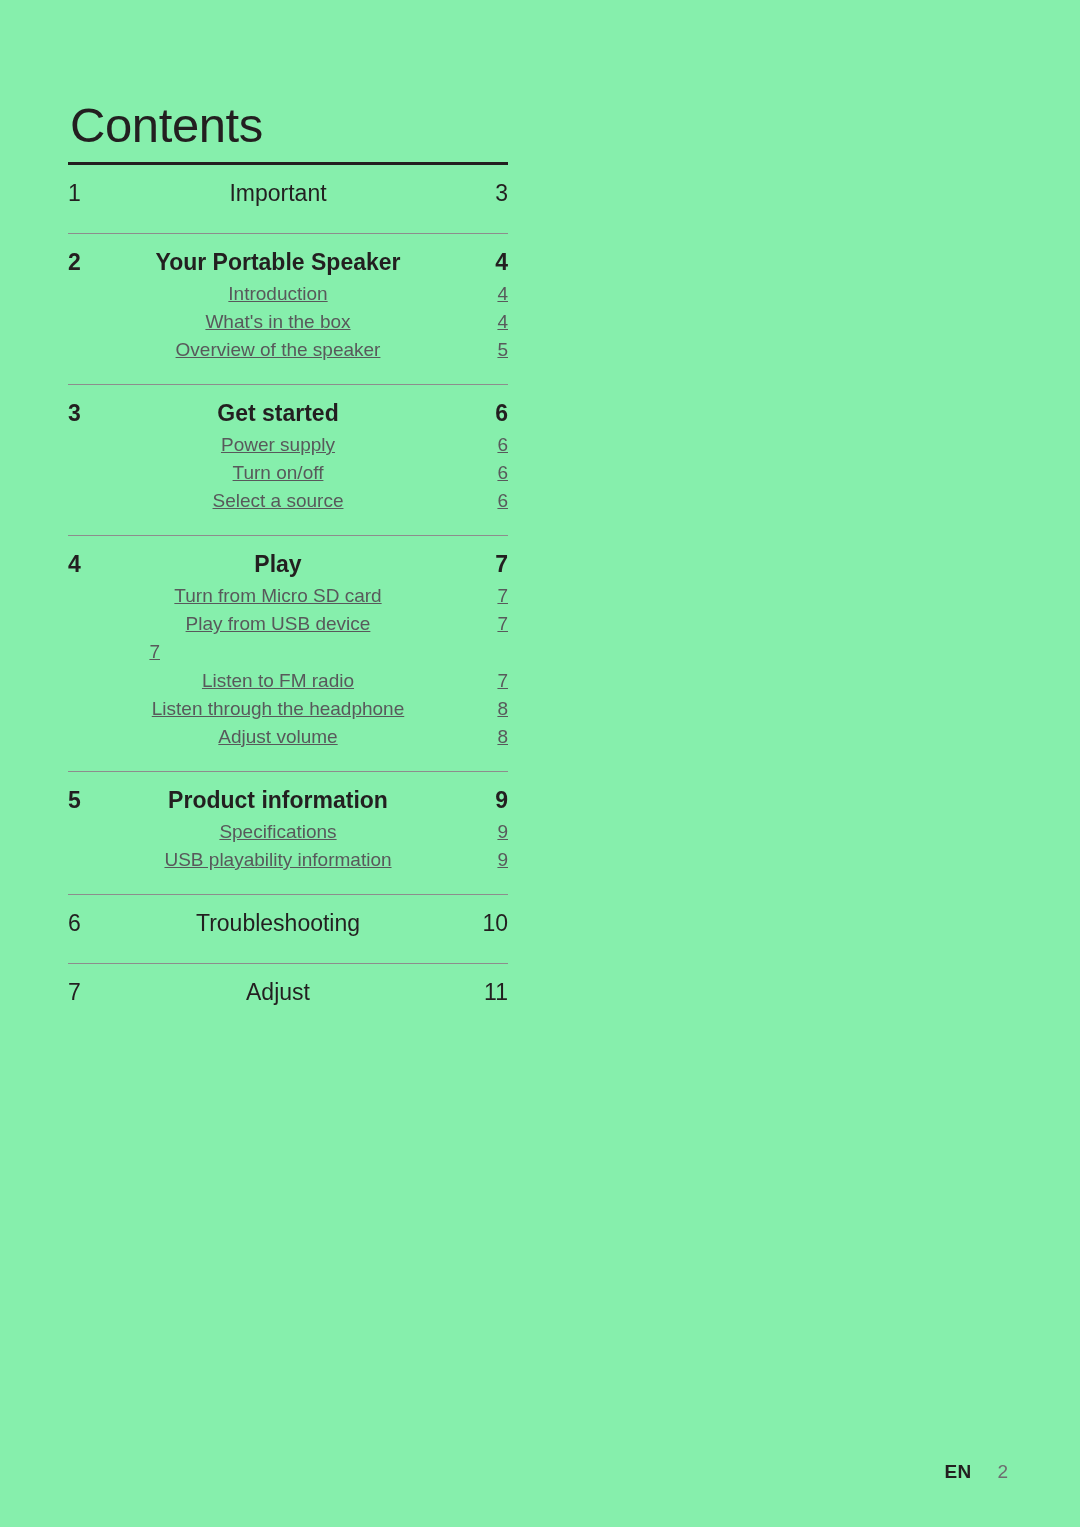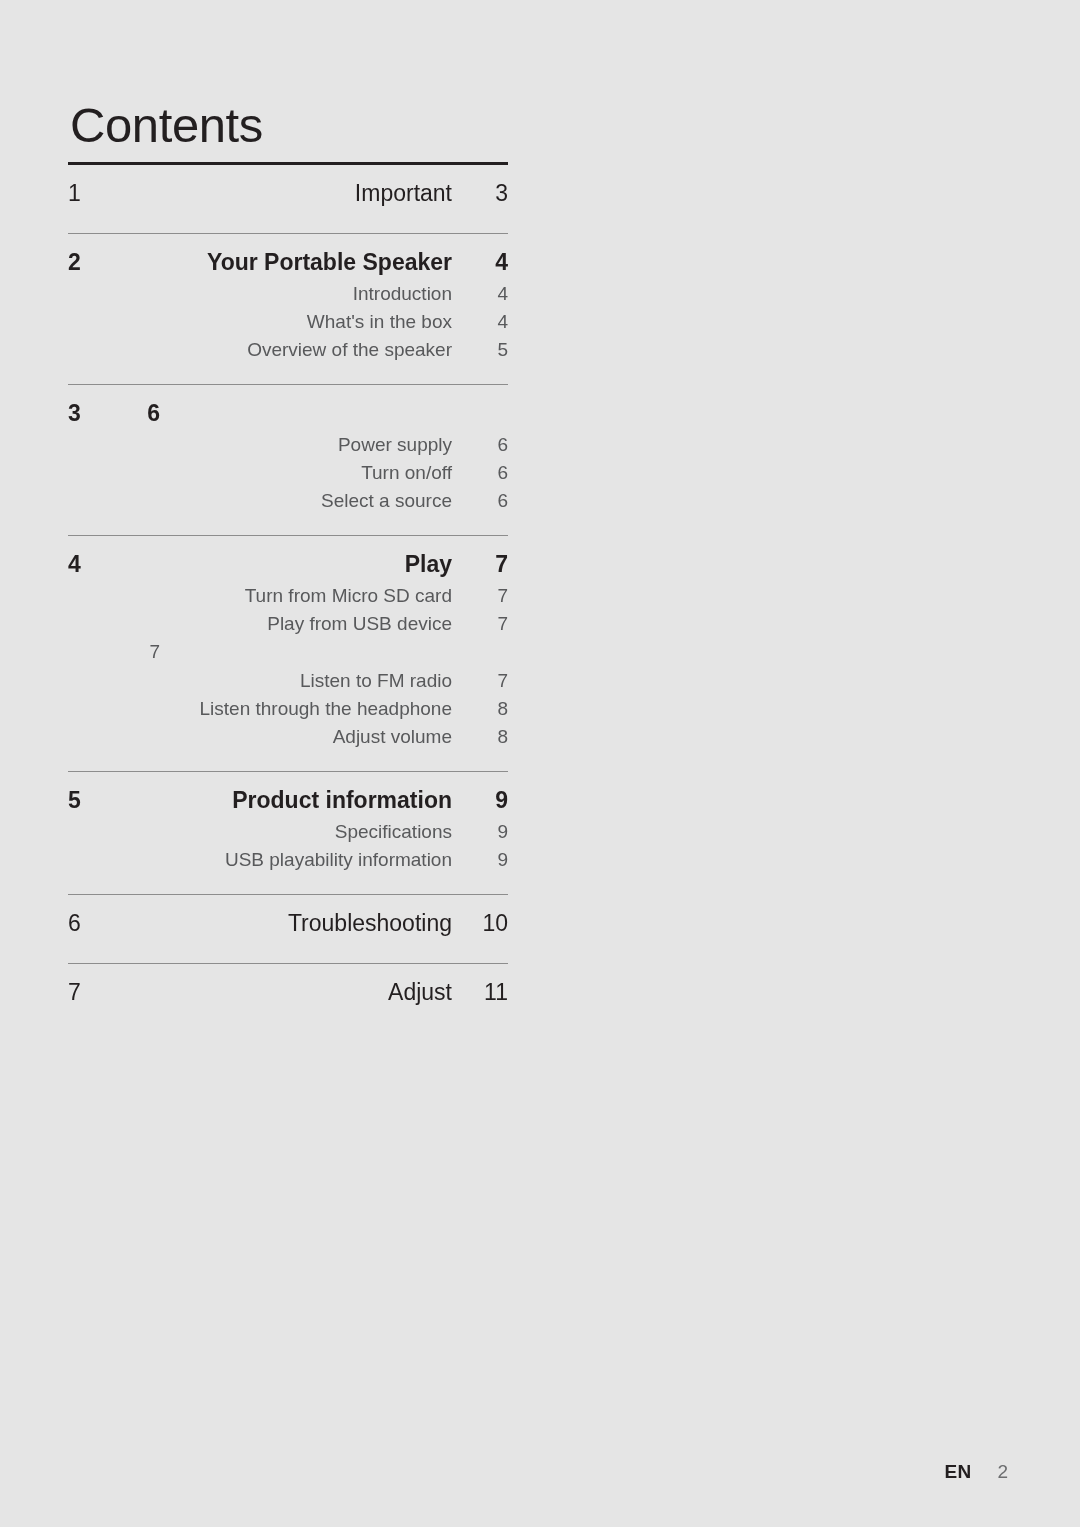--- a/index.html
+++ b/index.html
@@ -11,21 +11,21 @@
     width: 1080px;
     height: 1527px;
     position: relative;
     font-family: "Liberation Sans", "DejaVu Sans", sans-serif;
     -webkit-font-smoothing: antialiased;
   }
 
   .page {
     position: absolute;
     inset: 0;
-    background: #e5e5e5;
+    background: #86efac;
   }
 
   
   .page-title {
     position: absolute;
     left: 70px;
     top: 68px;
     font-size: 49px;
     font-weight: 300;
     letter-spacing: -0.4px;
@@ -62,21 +62,21 @@
     width: 100%;
   }
 
   .entry .num {
     width: 36px;
     flex: 0 0 36px;
     text-align: left;
   }
   .entry .label {
     flex: 1 1 auto;
-    text-align: right;
+    text-align: center;
   }
   .entry .pg {
     flex: 0 0 56px;
     text-align: right;
   }
 
   
   .entry-chapter {
     font-size: 23px;
     color: #231f20;
@@ -94,20 +94,21 @@
   .entry-chapter.bold .pg {
     font-weight: 700;
   }
 
   
   .entry-sub {
     font-size: 19px;
     font-weight: 400;
     color: #58595b;
     line-height: 1.48;
+    text-decoration: underline;
   }
 
   
   .group {
     padding-bottom: 20px;
   }
   .group.last {
     padding-bottom: 0;
   }
   .group.no-subs {
@@ -172,20 +173,21 @@
           <div class="entry entry-sub">
             <span class="num"></span>
             <span class="label">Overview of the speaker</span>
             <span class="pg">5</span>
           </div>
         </div>
         <div class="rule-section"></div>
         <div class="group">
           <div class="entry entry-chapter bold">
             <span class="num">3</span>
+            <span class="label">Get started</span>
             <span class="pg">6</span>
           </div>
           <div class="entry entry-sub">
             <span class="num"></span>
             <span class="label">Power supply</span>
             <span class="pg">6</span>
           </div>
           <div class="entry entry-sub">
             <span class="num"></span>
             <span class="label">Turn on/off</span>

